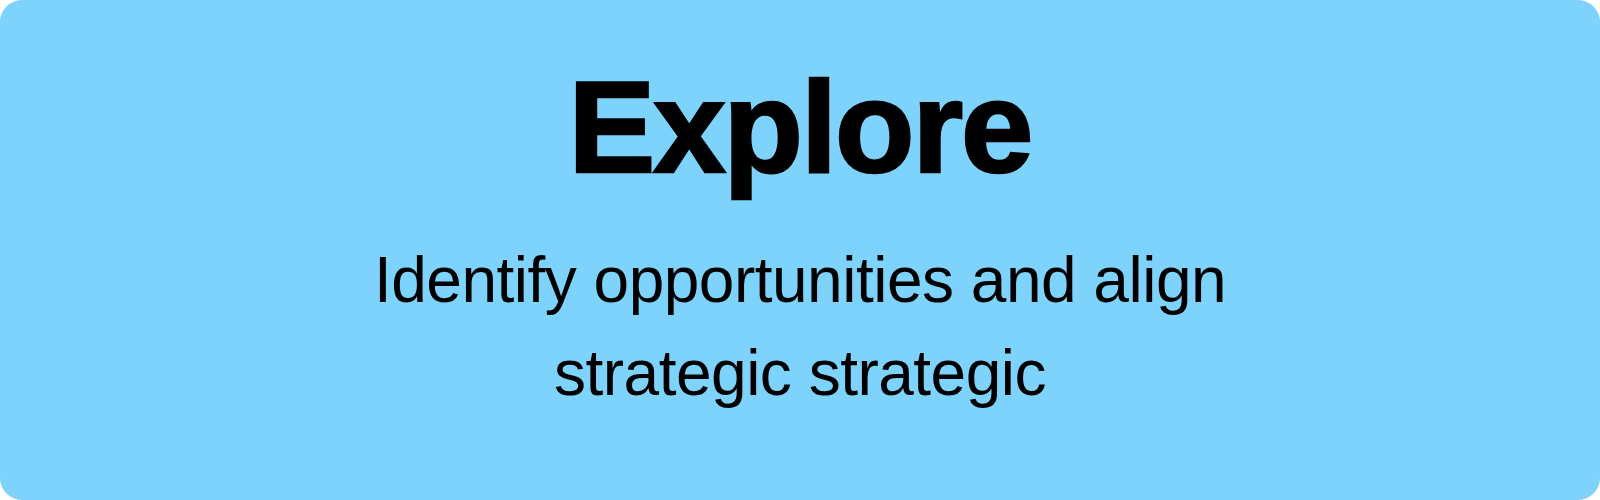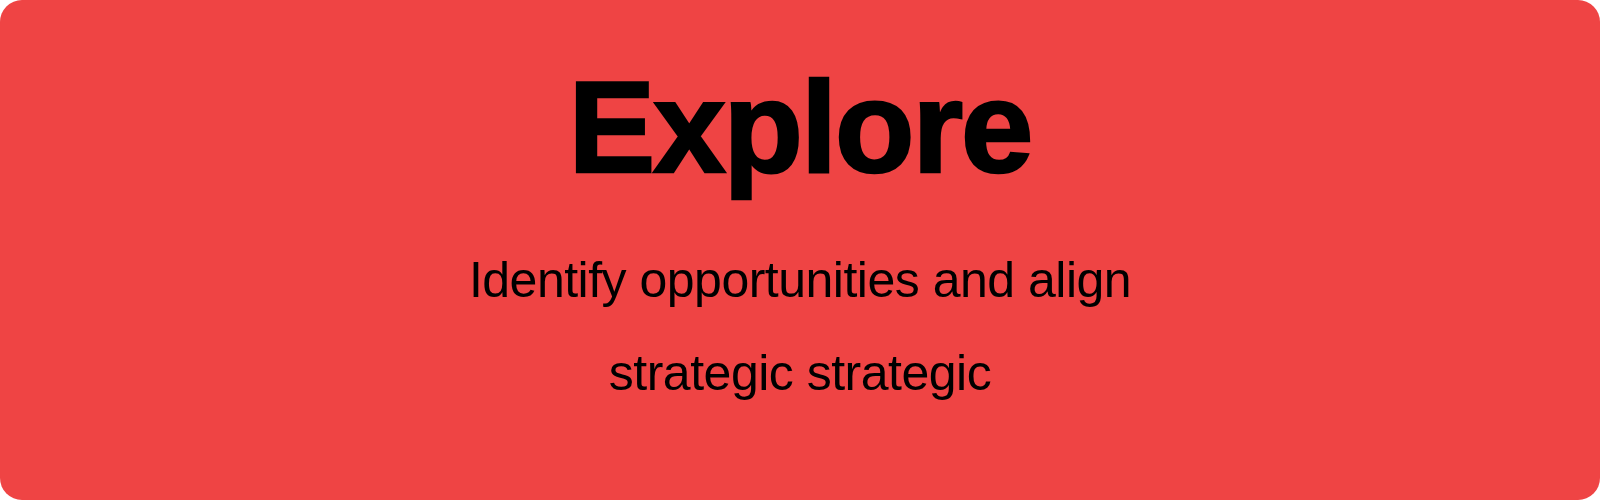--- a/index.html
+++ b/index.html
@@ -51,36 +51,36 @@
     margin-top: 62px;
     -webkit-text-stroke: 2.6px #000000;
   }
 
   .card-subtitle {
     margin: 0;
     padding: 0;
     color: #000000;
     font-family: "Liberation Sans", sans-serif;
     font-weight: 400;
-    font-size: 50px;
+    font-size: 64px;
     line-height: 93px;
     letter-spacing: -0.5px;
     text-align: center;
     width: 1140px;
     margin-top: 42px;
   }
 
   .card-subtitle .sub-line {
     display: block;
   }
 </style>
 </head>
 <body>
 
-<div class="card" style="background: #ef4444; border-radius: 22px;">
+<div class="card" style="background: #7dd3fc; border-radius: 22px;">
   <div class="card-inner">
 
     <h1 class="card-title" style="color: rgb(0, 0, 0); -webkit-text-stroke: 2.6px rgb(0, 0, 0);">Explore</h1>
 
     <p class="card-subtitle" style="color: rgb(0, 0, 0);">
       <span class="sub-line">Identify opportunities and align</span>
       <span class="sub-line">strategic strategic</span>
     </p>
 
   </div>

